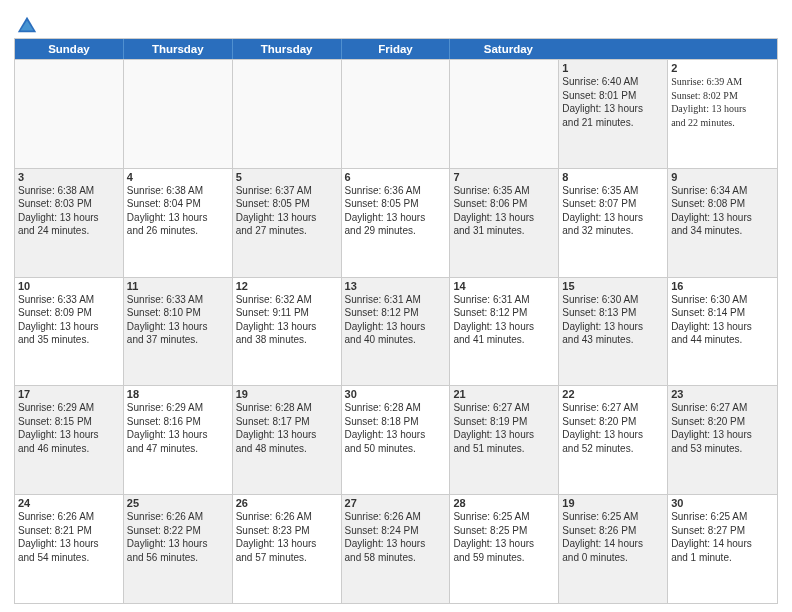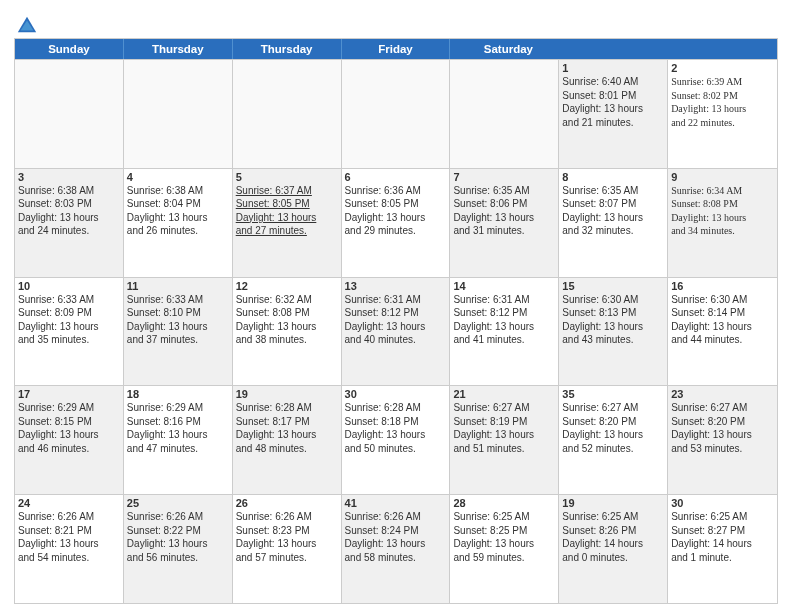--- a/index.html
+++ b/index.html
@@ -180,21 +180,21 @@
           </div>
           <div class="cal-cell">
             <span class="day-num">4</span>
             <div class="cell-text" style="white-space: pre-line;">Sunrise: 6:38 AM
 Sunset: 8:04 PM
 Daylight: 13 hours
 and 26 minutes.</div>
           </div>
           <div class="cal-cell shaded">
             <span class="day-num">5</span>
-            <div class="cell-text" style="white-space: pre-line; text-decoration: underline;">Sunrise: 6:37 AM
+            <div class="cell-text" style="white-space: pre-line;">Sunrise: 6:37 AM
 Sunset: 8:05 PM
 Daylight: 13 hours
 and 27 minutes.</div>
           </div>
           <div class="cal-cell">
             <span class="day-num">6</span>
             <div class="cell-text" style="white-space: pre-line;">Sunrise: 6:36 AM
 Sunset: 8:05 PM
 Daylight: 13 hours
 and 29 minutes.</div>
@@ -208,21 +208,21 @@
           </div>
           <div class="cal-cell">
             <span class="day-num">8</span>
             <div class="cell-text" style="white-space: pre-line;">Sunrise: 6:35 AM
 Sunset: 8:07 PM
 Daylight: 13 hours
 and 32 minutes.</div>
           </div>
           <div class="cal-cell shaded">
             <span class="day-num">9</span>
-            <div class="cell-text" style="white-space: pre-line; font-family: Liberation Serif, serif;">Sunrise: 6:34 AM
+            <div class="cell-text" style="white-space: pre-line;">Sunrise: 6:34 AM
 Sunset: 8:08 PM
 Daylight: 13 hours
 and 34 minutes.</div>
           </div>
         </div>
         <div class="cal-row">
           <div class="cal-cell">
             <span class="day-num">10</span>
             <div class="cell-text" style="white-space: pre-line;">Sunrise: 6:33 AM
 Sunset: 8:09 PM
@@ -232,21 +232,21 @@
           <div class="cal-cell shaded">
             <span class="day-num">11</span>
             <div class="cell-text" style="white-space: pre-line;">Sunrise: 6:33 AM
 Sunset: 8:10 PM
 Daylight: 13 hours
 and 37 minutes.</div>
           </div>
           <div class="cal-cell">
             <span class="day-num">12</span>
             <div class="cell-text" style="white-space: pre-line;">Sunrise: 6:32 AM
-Sunset: 8:08 PM
+Sunset: 9:11 PM
 Daylight: 13 hours
 and 38 minutes.</div>
           </div>
           <div class="cal-cell shaded">
             <span class="day-num">13</span>
             <div class="cell-text" style="white-space: pre-line;">Sunrise: 6:31 AM
 Sunset: 8:12 PM
 Daylight: 13 hours
 and 40 minutes.</div>
           </div>
@@ -302,21 +302,21 @@
 and 50 minutes.</div>
           </div>
           <div class="cal-cell shaded">
             <span class="day-num">21</span>
             <div class="cell-text" style="white-space: pre-line;">Sunrise: 6:27 AM
 Sunset: 8:19 PM
 Daylight: 13 hours
 and 51 minutes.</div>
           </div>
           <div class="cal-cell">
-            <span class="day-num">35</span>
+            <span class="day-num">22</span>
             <div class="cell-text" style="white-space: pre-line;">Sunrise: 6:27 AM
 Sunset: 8:20 PM
 Daylight: 13 hours
 and 52 minutes.</div>
           </div>
           <div class="cal-cell shaded">
             <span class="day-num">23</span>
             <div class="cell-text" style="white-space: pre-line;">Sunrise: 6:27 AM
 Sunset: 8:20 PM
 Daylight: 13 hours
@@ -339,21 +339,21 @@
 and 56 minutes.</div>
           </div>
           <div class="cal-cell">
             <span class="day-num">26</span>
             <div class="cell-text" style="white-space: pre-line;">Sunrise: 6:26 AM
 Sunset: 8:23 PM
 Daylight: 13 hours
 and 57 minutes.</div>
           </div>
           <div class="cal-cell shaded">
-            <span class="day-num">41</span>
+            <span class="day-num">27</span>
             <div class="cell-text" style="white-space: pre-line;">Sunrise: 6:26 AM
 Sunset: 8:24 PM
 Daylight: 13 hours
 and 58 minutes.</div>
           </div>
           <div class="cal-cell">
             <span class="day-num">28</span>
             <div class="cell-text" style="white-space: pre-line;">Sunrise: 6:25 AM
 Sunset: 8:25 PM
 Daylight: 13 hours

